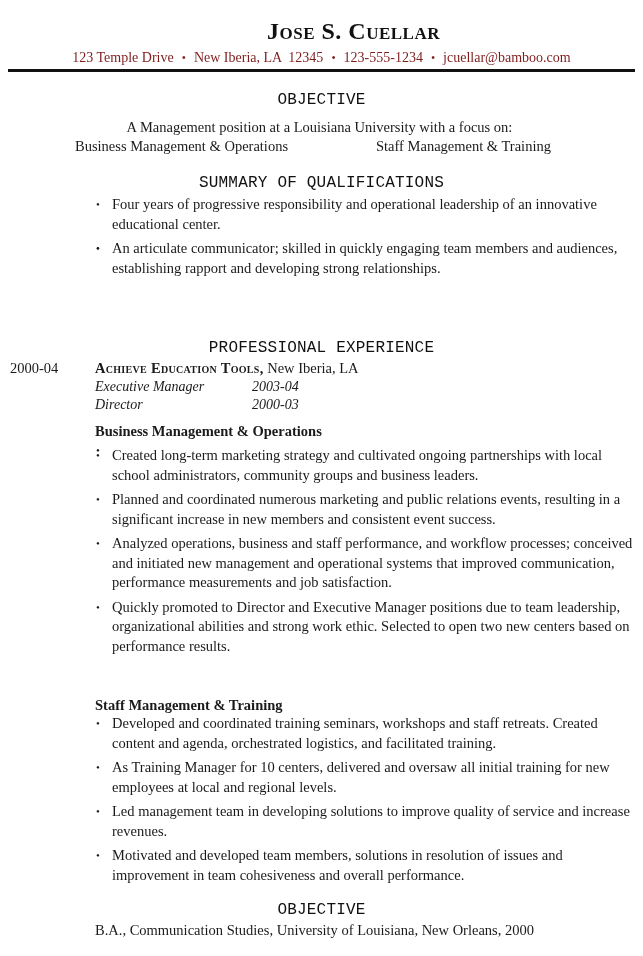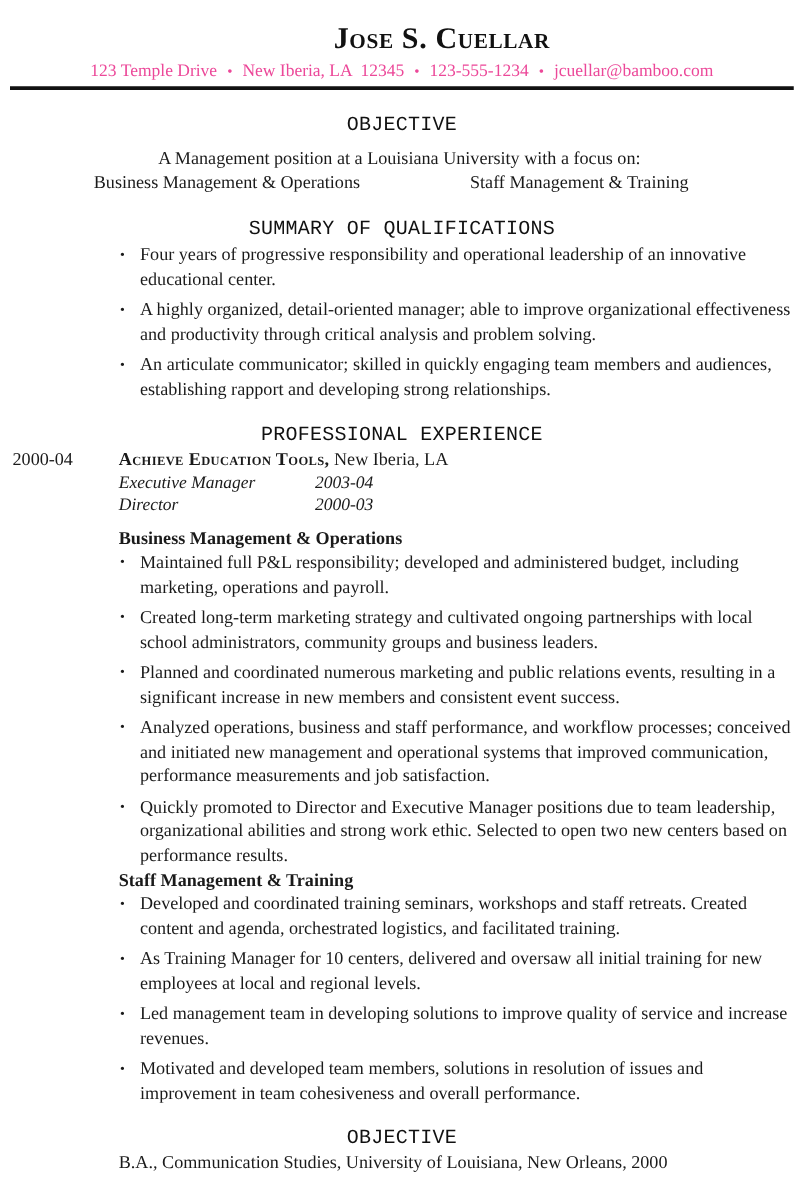--- a/index.html
+++ b/index.html
@@ -34,21 +34,21 @@
       color: #111;
       margin-left: 32px;
     }
     .contact {
       position: absolute;
       top: 50px;
       left: 0;
       width: 643px;
       text-align: center;
       font-size: 14px;
-      color: #ec4899;
+      color: #7f1d1d;
       white-space: nowrap;
     }
     .contact .sep {
       display: inline-block;
       margin: 0 8px;
       font-size: 12px;
     }
     .rule {
       position: absolute;
       top: 69px;
@@ -164,37 +164,37 @@
   <div class="rule"></div>
 
   <div class="section-heading" style="top:91px">OBJECTIVE</div>
   <div class="center-line" style="top:119px">A Management position at a Louisiana University with a focus on:</div>
   <div class="focus-left" style="top:138px">Business Management &amp; Operations</div>
   <div class="focus-right" style="top:138px">Staff Management &amp; Training</div>
 
   <div class="section-heading" style="top:174px">SUMMARY OF QUALIFICATIONS</div>
   <ul class="bullets" style="top:195px">
     <li><span class="dot">•</span><span>Four years of progressive responsibility and operational leadership of an innovative educational center.</span></li>
-    <li><span class="dot">•</span><span>A highly organized, detail-oriented manager; able to improve organizational effectiveness and productivity through critical analysis and problem solving.</span></li>
+    <li><span class="dot">•</span></li>
     <li><span class="dot">•</span><span>An articulate communicator; skilled in quickly engaging team members and audiences, establishing rapport and developing strong relationships.</span></li>
   </ul>
 
   <div class="section-heading" style="top:339px">PROFESSIONAL EXPERIENCE</div>
   <div class="date-left" style="top:360px">2000-04</div>
   <div class="company" style="top:360px">
     <span class="co-name">Achieve Education Tools,</span><span style="white-space:pre"> New Iberia, LA</span>
   </div>
   <div class="role" style="top:379px">Executive Manager</div>
   <div class="role-date" style="top:379px">2003-04</div>
   <div class="role" style="top:397px">Director</div>
   <div class="role-date" style="top:397px">2000-03</div>
 
   <div class="subheading" style="top:423px">Business Management &amp; Operations</div>
   <ul class="bullets" style="top:441px">
-    <li><span class="dot">•</span><span>Maintained full P&amp;L responsibility; developed and administered budget, including marketing, operations and payroll.</span></li>
+    <li><span class="dot">•</span></li>
     <li><span class="dot">•</span><span>Created long-term marketing strategy and cultivated ongoing partnerships with local school administrators, community groups and business leaders.</span></li>
     <li><span class="dot">•</span><span>Planned and coordinated numerous marketing and public relations events, resulting in a significant increase in new members and consistent event success.</span></li>
     <li><span class="dot">•</span><span>Analyzed operations, business and staff performance, and workflow processes; conceived and initiated new management and operational systems that improved communication, performance measurements and job satisfaction.</span></li>
     <li><span class="dot">•</span><span>Quickly promoted to Director and Executive Manager positions due to team leadership, organizational abilities and strong work ethic. Selected to open two new centers based on performance results.</span></li>
   </ul>
 
   <div class="subheading" style="top:697px">Staff Management &amp; Training</div>
   <ul class="bullets" style="top:714px">
     <li><span class="dot">•</span><span>Developed and coordinated training seminars, workshops and staff retreats. Created content and agenda, orchestrated logistics, and facilitated training.</span></li>
     <li><span class="dot">•</span><span>As Training Manager for 10 centers, delivered and oversaw all initial training for new employees at local and regional levels.</span></li>

